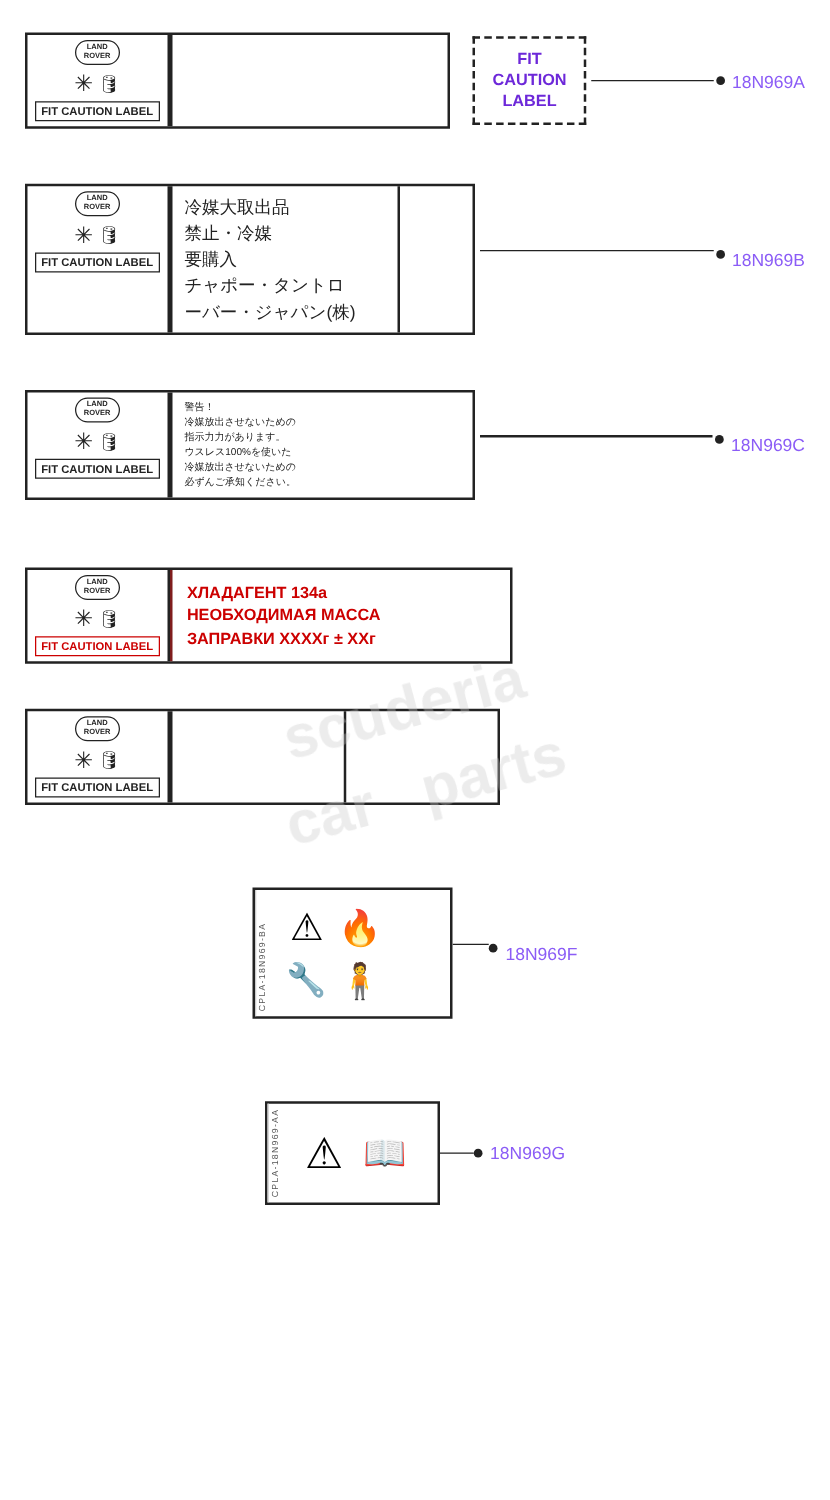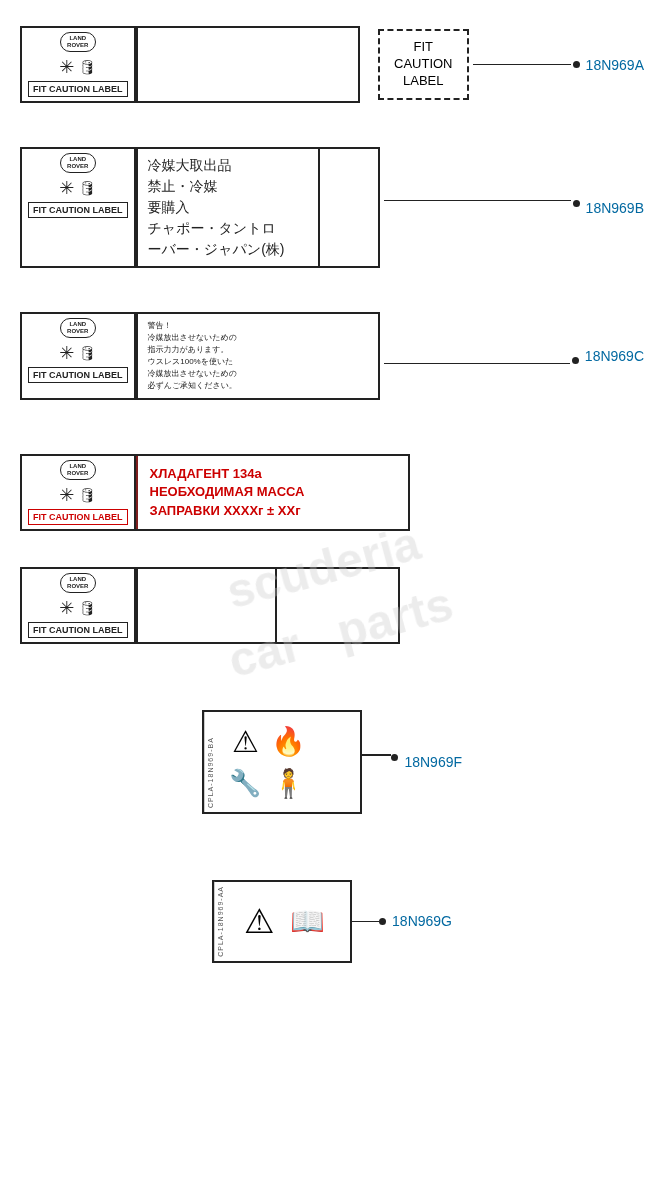--- a/index.html
+++ b/index.html
@@ -41,21 +41,21 @@
     .label-row {
       display: flex;
       align-items: center;
       width: 100%;
       padding: 8px 20px;
       margin-bottom: 10px;
       position: relative;
     }
 
     .part-number {
-      color: #0369a1;
+      color: #8b5cf6;
       font-size: 14px;
       font-weight: normal;
       white-space: nowrap;
       margin-left: 6px;
     }
 
     
     .lr-logo-section {
       display: flex;
       flex-direction: column;
@@ -125,26 +125,26 @@
     }
 
     
     .dashed-box {
       border: 2px dashed #222;
       display: flex;
       align-items: center;
       justify-content: center;
       padding: 8px 14px;
       font-size: 13px;
-      font-weight: normal;
+      font-weight: bold;
       text-align: center;
       line-height: 1.3;
       min-width: 90px;
       min-height: 60px;
-      color: #000000;
+      color: #6d28d9;
     }
 
     
     .japanese-text {
       font-size: 14px;
       line-height: 1.5;
       color: #222;
     }
 
     
@@ -247,21 +247,21 @@
           <span class="oilcan-icon">🛢</span>
         </div>
         <div class="fit-caution-label">FIT CAUTION LABEL</div>
       </div>
       <div class="content-section" style="flex:1;padding:6px 10px;">
         <div class="japanese-text" style="font-size:8px;">
           警告！<br>冷媒放出させないための<br>指示力力があります。<br>ウスレス100%を使いた<br>冷媒放出させないための<br>必ずんご承知ください。
         </div>
       </div>
     </div>
-    <div style="display:flex;align-items:flex-end;flex:1;margin-left:4px;">
+    <div style="display:flex;align-items:flex-start;flex:1;margin-left:4px;">
       <div style="height:1.5px;background:#222;flex:1;"></div>
       <div style="width:7px;height:7px;border-radius:50%;background:#222;margin-left:2px;"></div>
       <span class="part-number" style="margin-left:6px;">18N969C</span>
     </div>
   </div>
 
   <div class="label-row" style="margin-top:28px;">
     <div class="row-a-label" style="min-width:390px;">
       <div class="lr-logo-section">
         <div class="lr-logo">LAND<br>ROVER</div>

